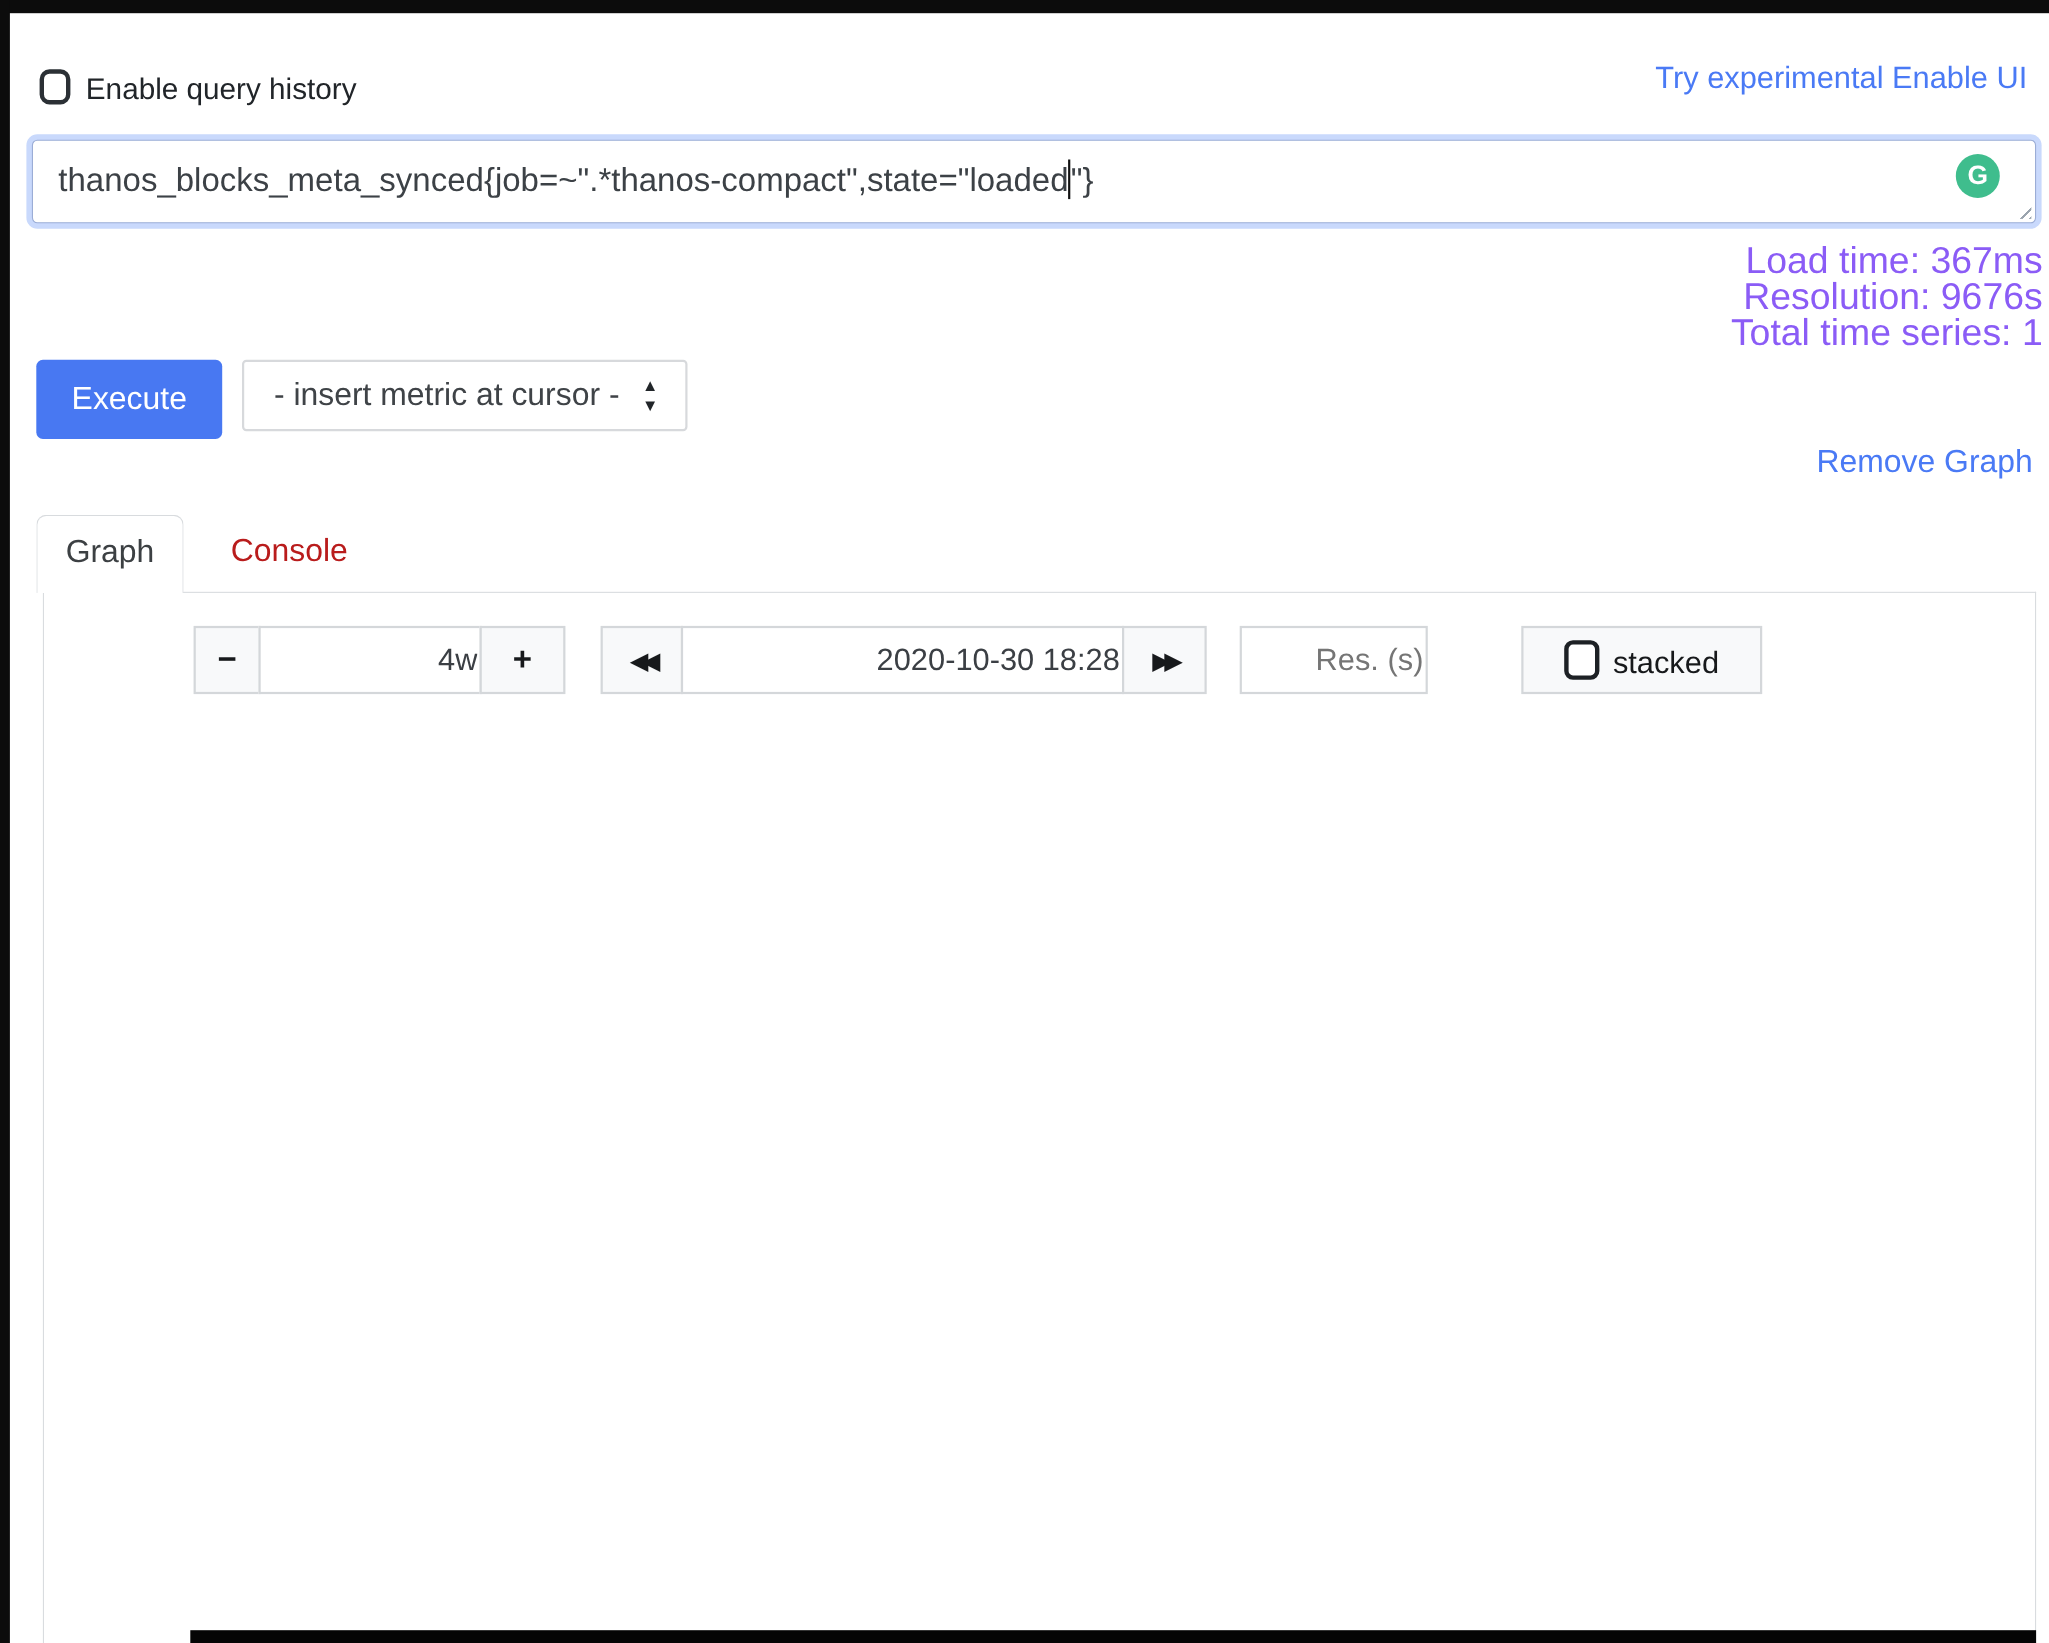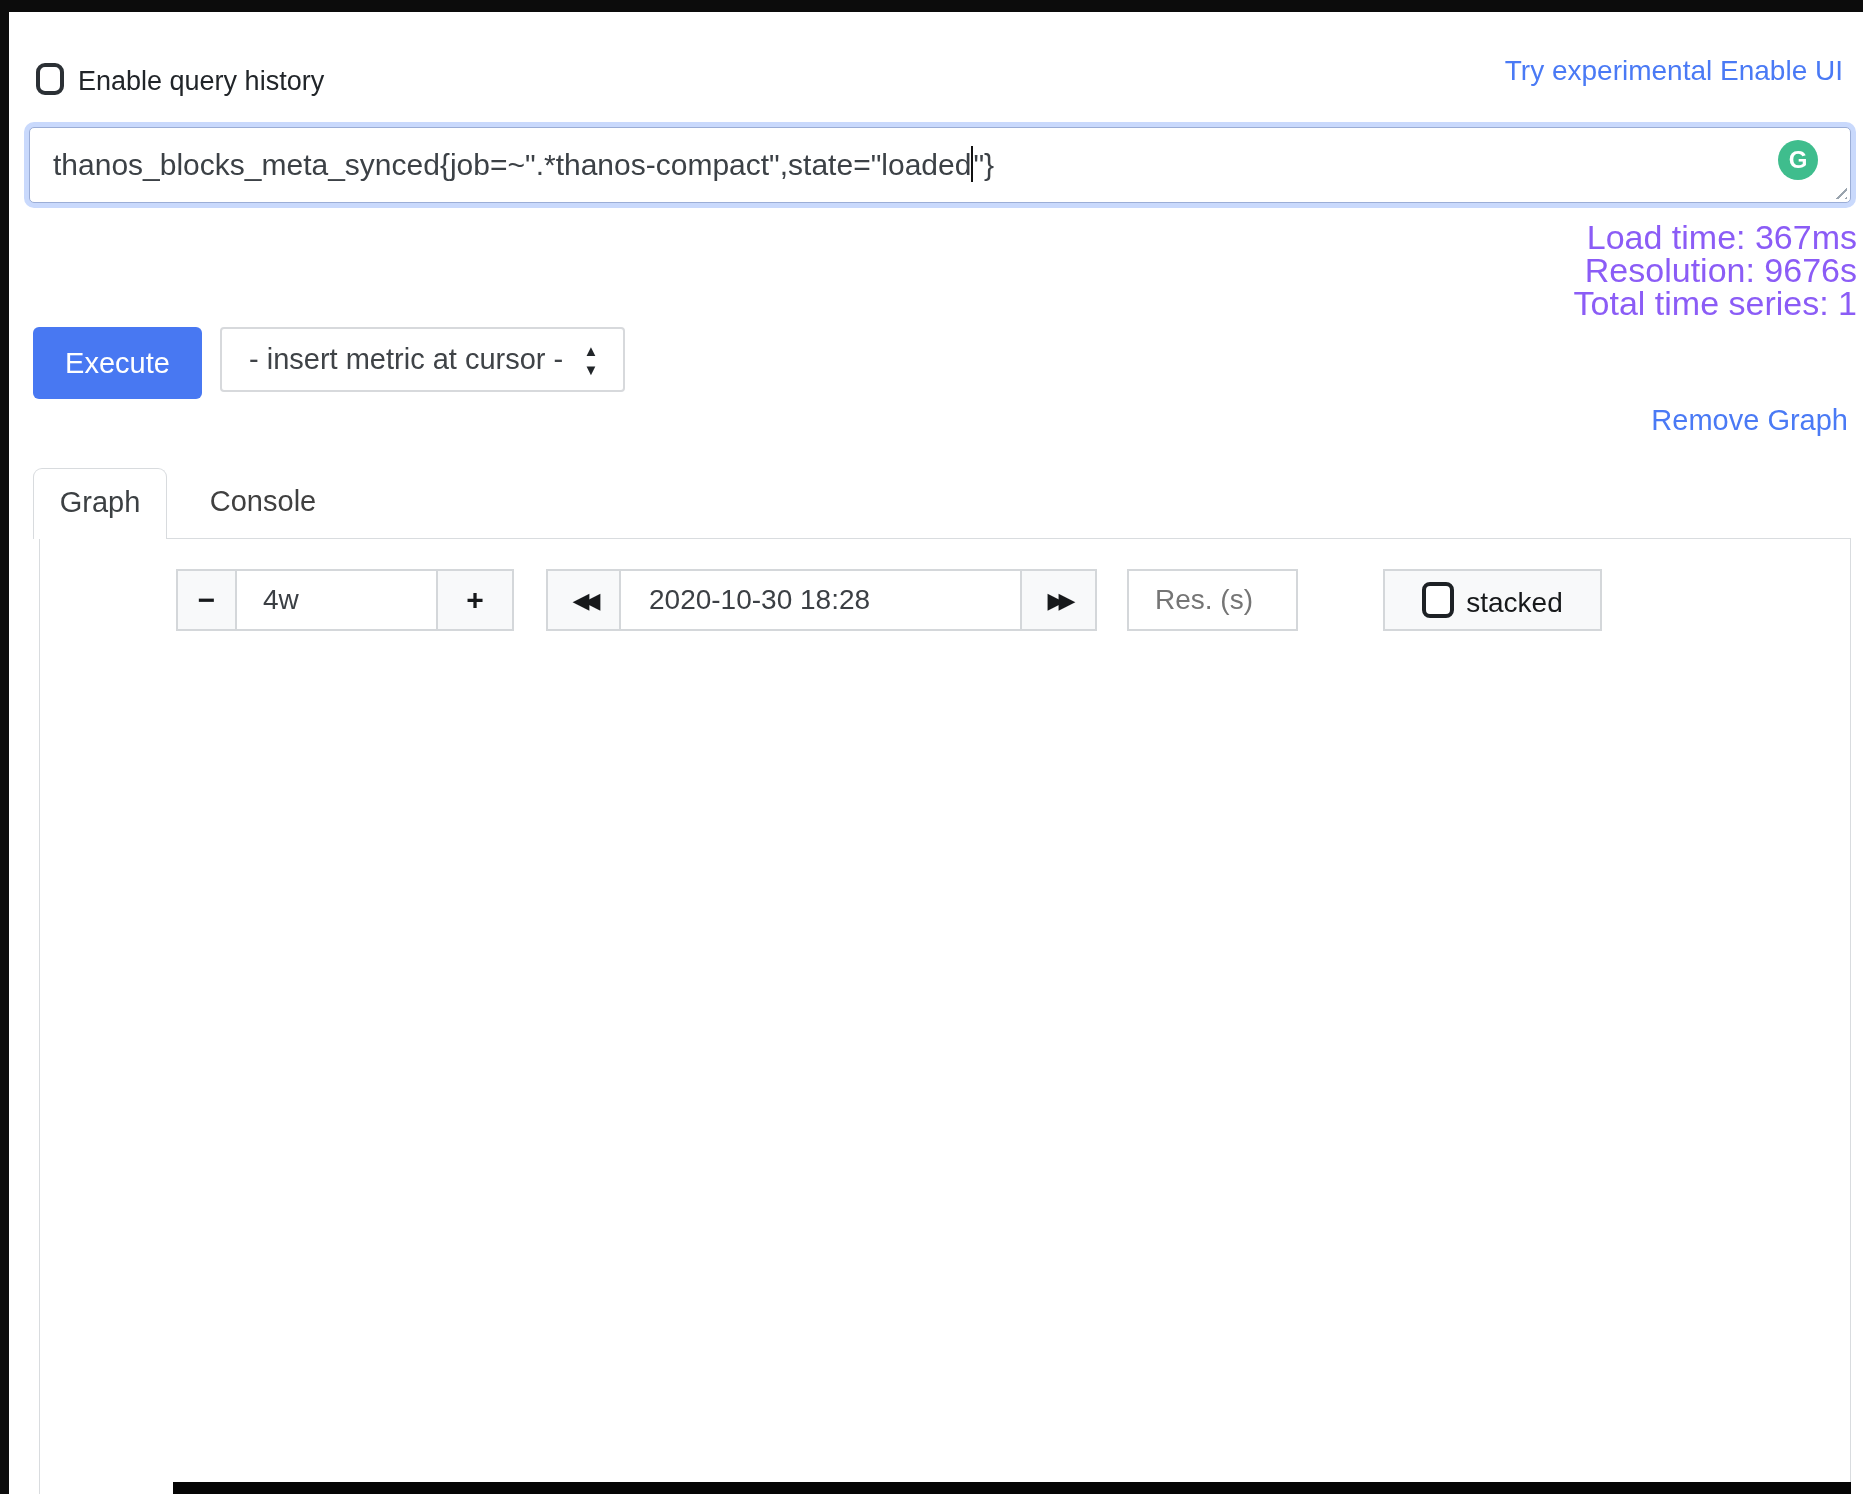--- a/index.html
+++ b/index.html
@@ -47,26 +47,26 @@
     font-size:15px;line-height:19px;color:#212529;}
   .remove-link{right:15px;top:404px;font-size:29px;color:#4a7af5;text-decoration:none;}
   
   .tab-graph{
     left:33px;top:468px;width:134px;height:71px;background:#fff;z-index:3;
     border:1px solid #d8dbde;border-bottom:none;border-radius:9px 9px 0 0;
     font-size:29px;color:#3c4043;text-align:center;line-height:66px;cursor:pointer;
   }
   .tab-console{
     left:188px;top:468px;width:150px;height:70px;z-index:3;
-    font-size:29px;color:#404040;text-align:center;line-height:66px;cursor:pointer;
+    font-size:29px;color:#b91c1c;text-align:center;line-height:66px;cursor:pointer;
   }
   
   .panel{left:39px;top:538px;width:1812px;height:956px;border:1px solid #d9dcdf;border-bottom:none;background:#fff;}
   
-  .ctl{position:absolute;box-sizing:border-box;height:62px;top:569px;font-size:28px;}
+  .ctl{position:absolute;box-sizing:border-box;height:62px;top:569px;font-size:28px;text-align:right;}
   .ctl-btn{background:#f8f9fa;border:2px solid #d4d7da;color:#17191b;text-align:center;cursor:pointer;
     font-family:"Liberation Sans",sans-serif;}
   .ctl-input{background:#fff;border:2px solid #d4d7da;color:#3b3f44;
     font-family:"Liberation Sans",sans-serif;font-size:28px;outline:none;}
   .bold-glyph{font-weight:bold;font-size:30px;line-height:56px;}
   .tri-glyph{font-size:22px;line-height:58px;letter-spacing:-6px;padding-right:6px;}
   .chk-glyph{display:inline-block;width:24px;height:28px;border:4px solid #1d2125;border-radius:8px;
     vertical-align:-6px;margin-right:12px;background:#fff;}
   
   #chart-svg{position:absolute;left:0;top:0;}

